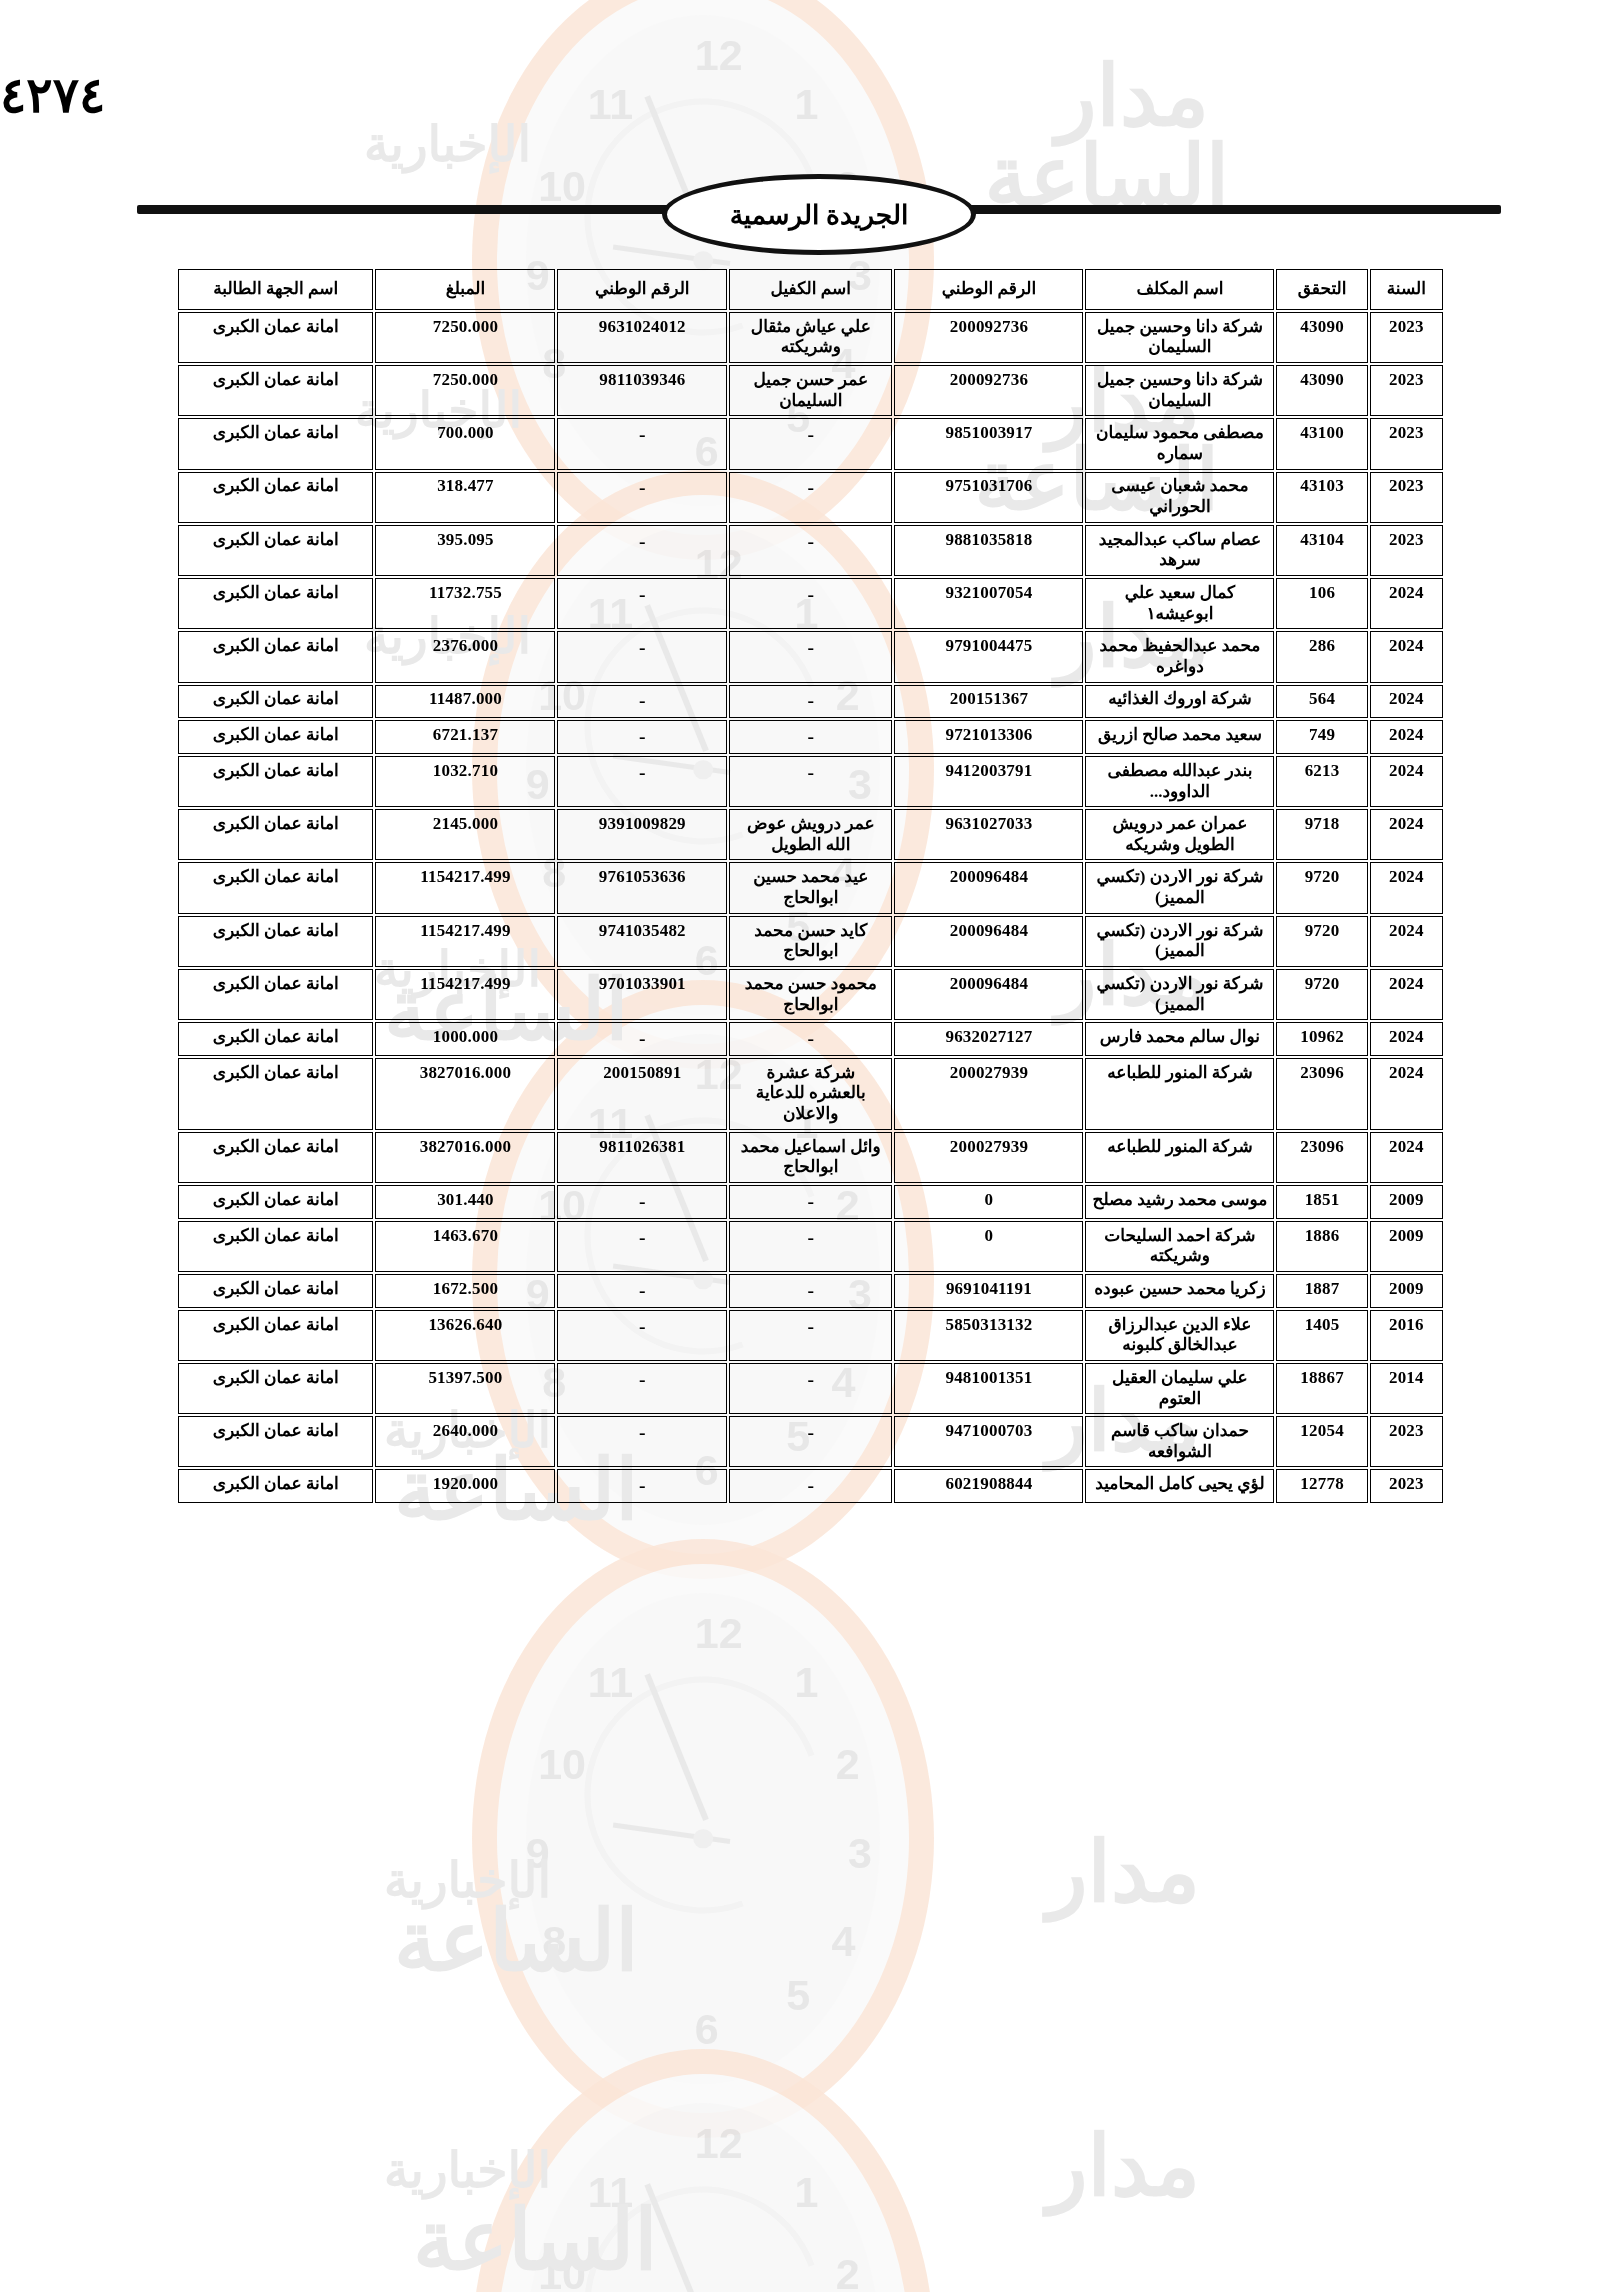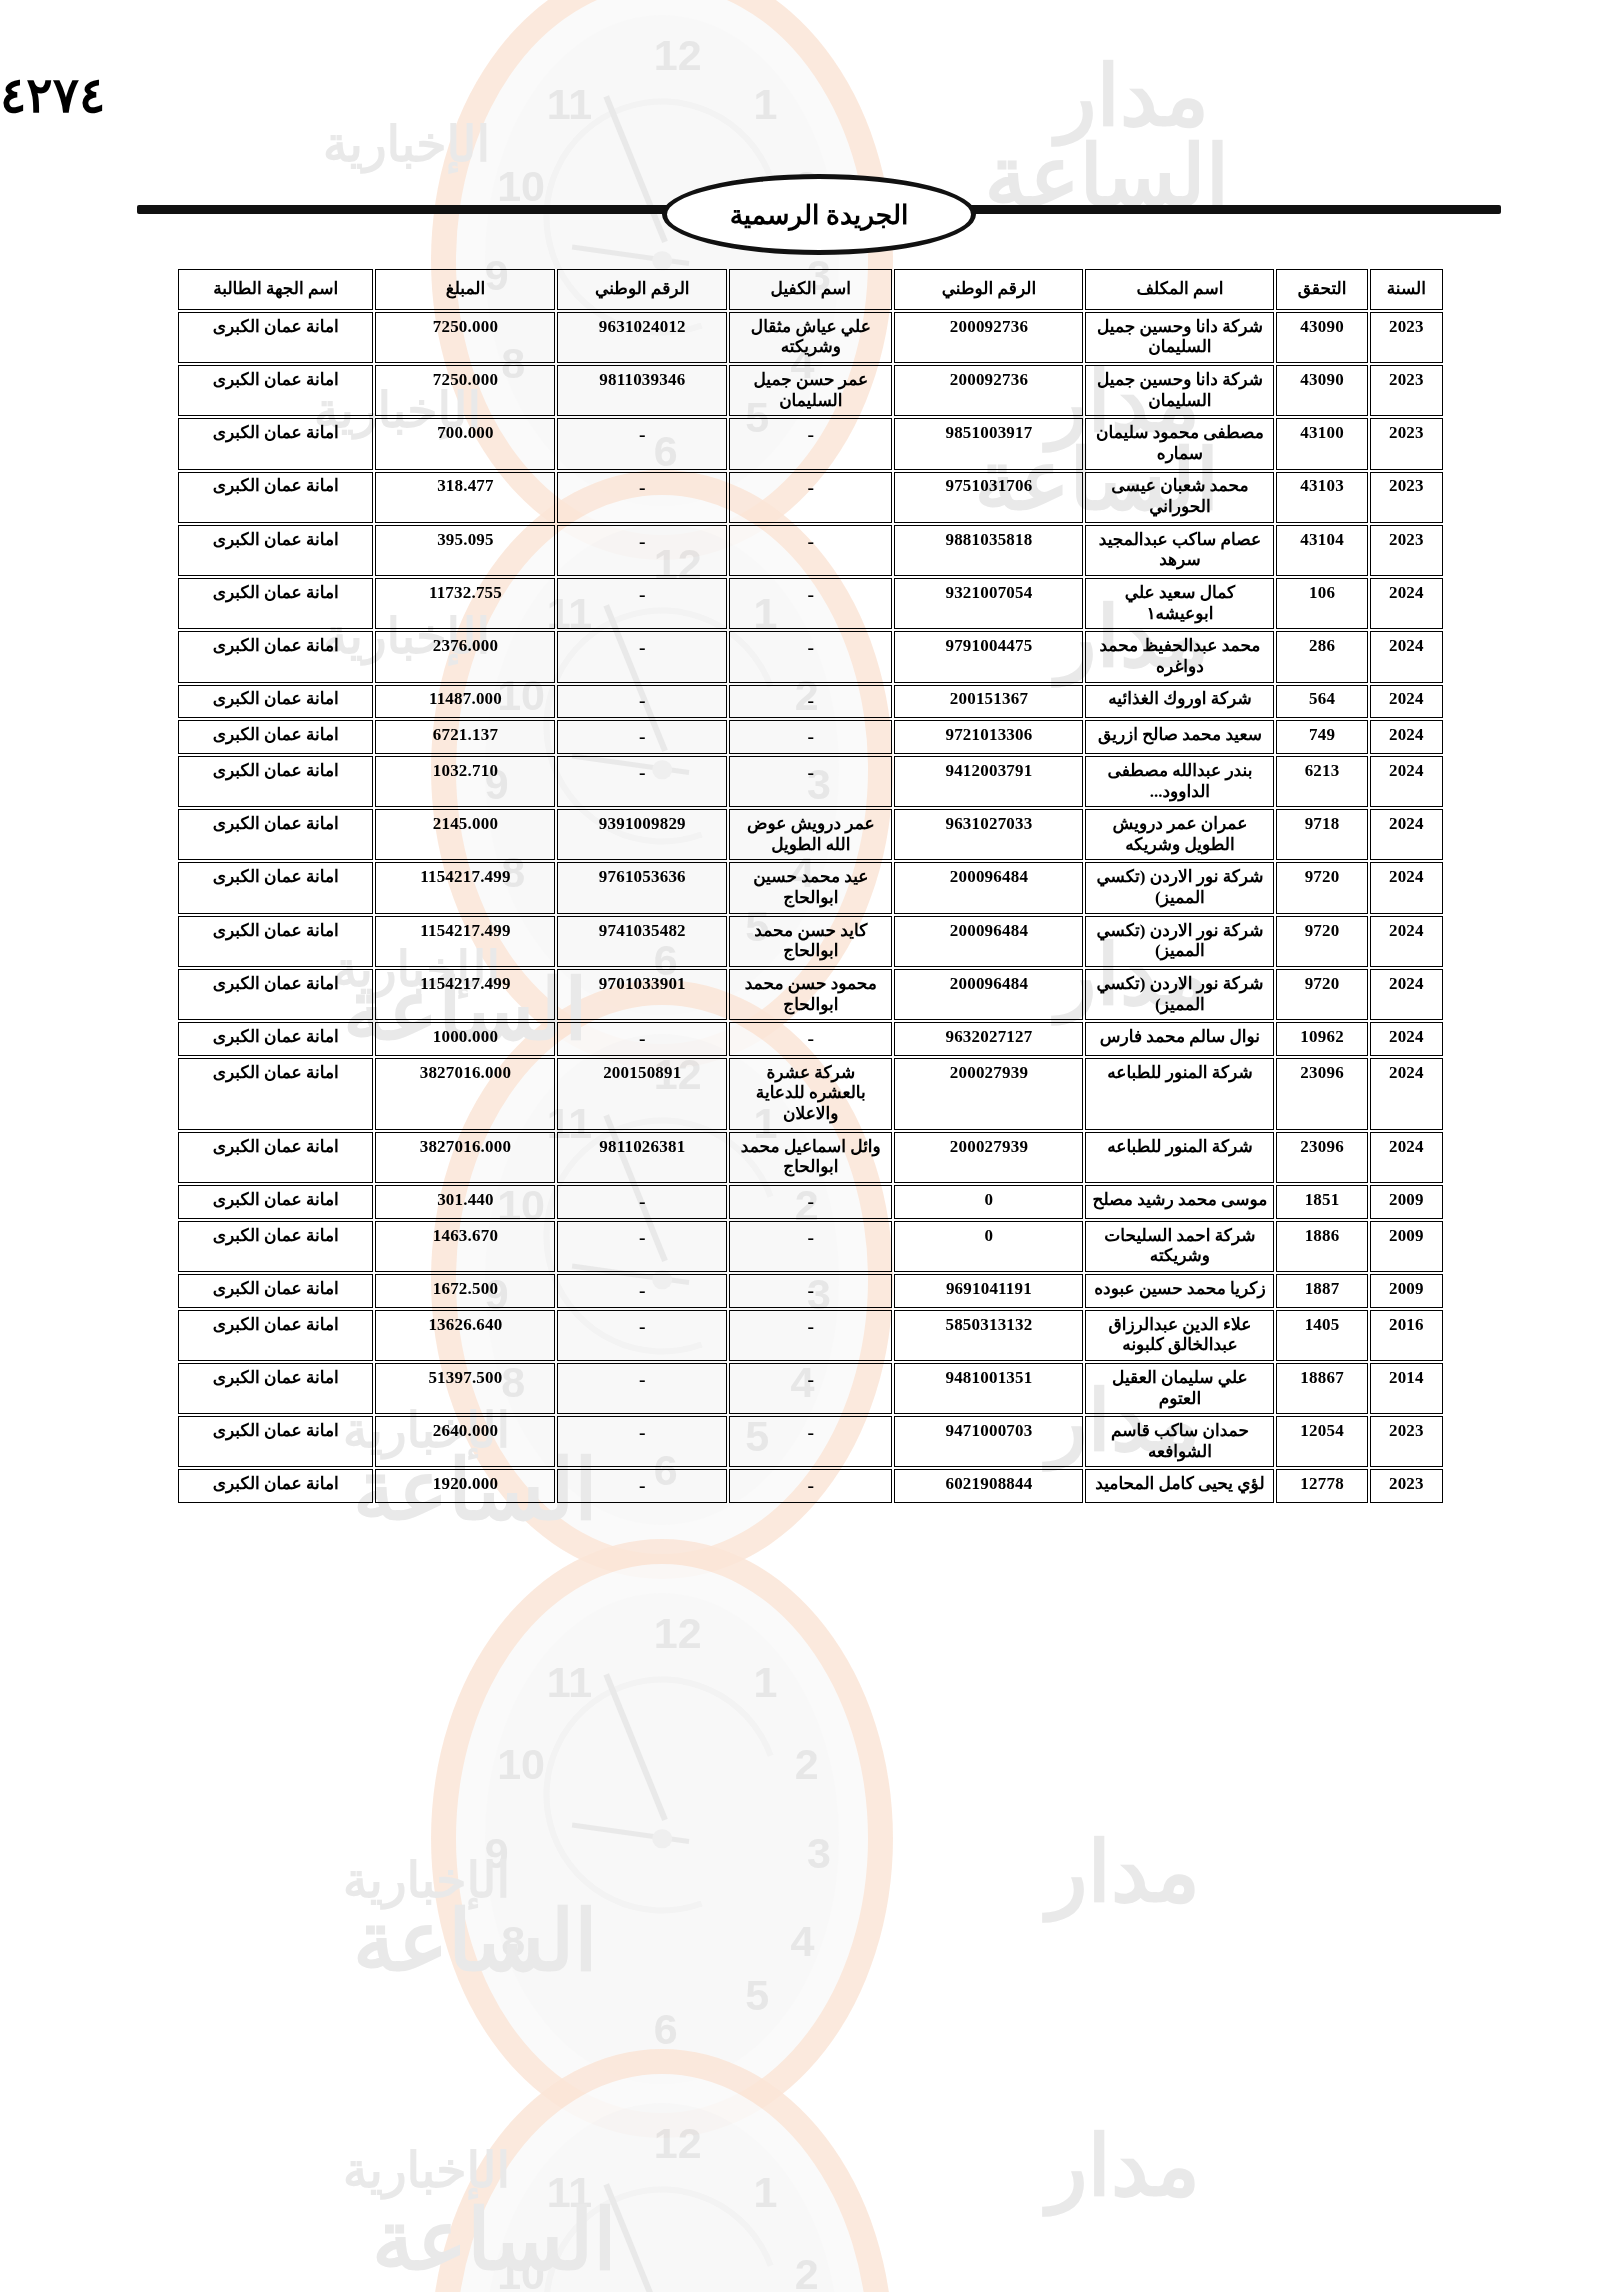--- a/index.html
+++ b/index.html
@@ -16,20 +16,21 @@
     font-family: "Liberation Serif", "DejaVu Serif", serif;
     color: #000000;
   }
 
   
   .wm-layer {
     position: absolute;
     inset: 0;
     pointer-events: none;
     z-index: 0;
+    margin-left: 41px;
   }
   .wm-clock {
     position: absolute;
     width: 412px;
     height: 549px;
     border: 25.5px solid #fbe6d8;
     border-radius: 50%;
     background: #fafafa;
     opacity: .85;
   }

